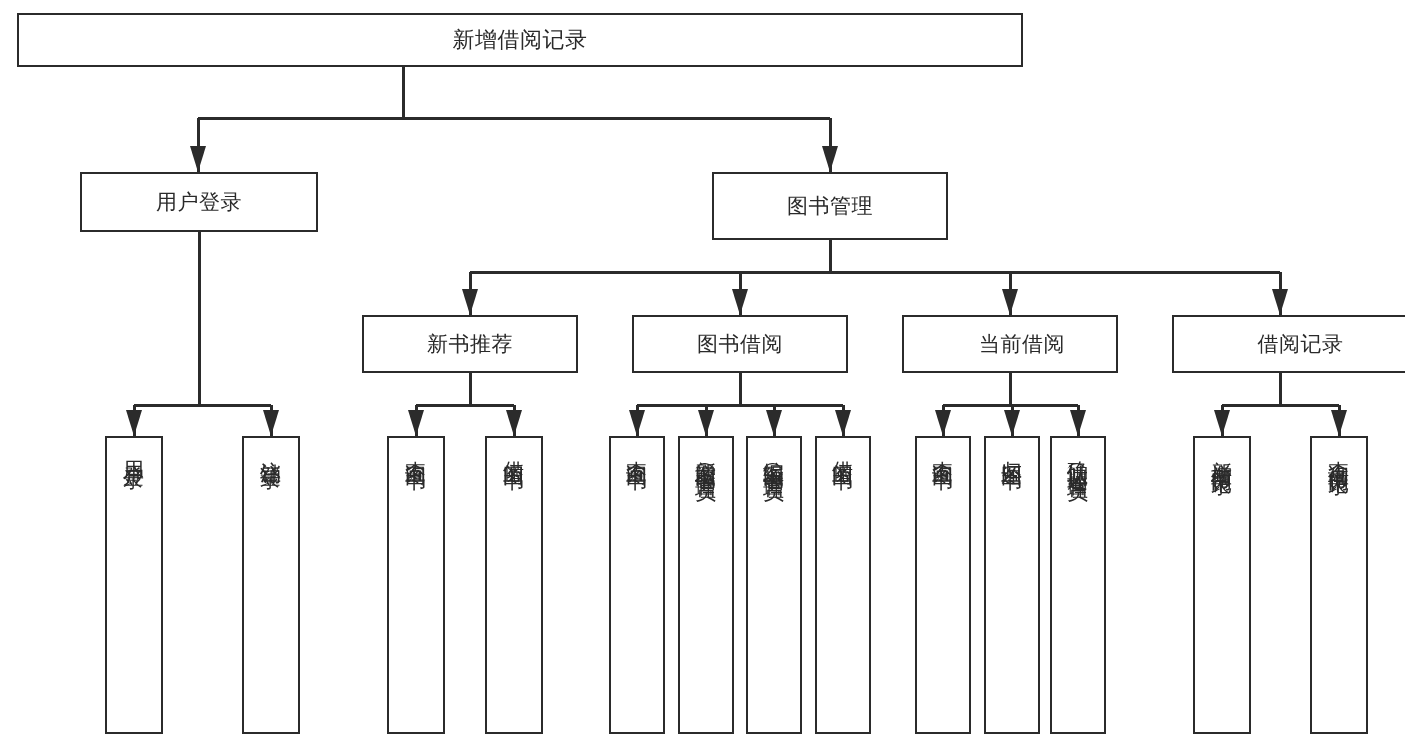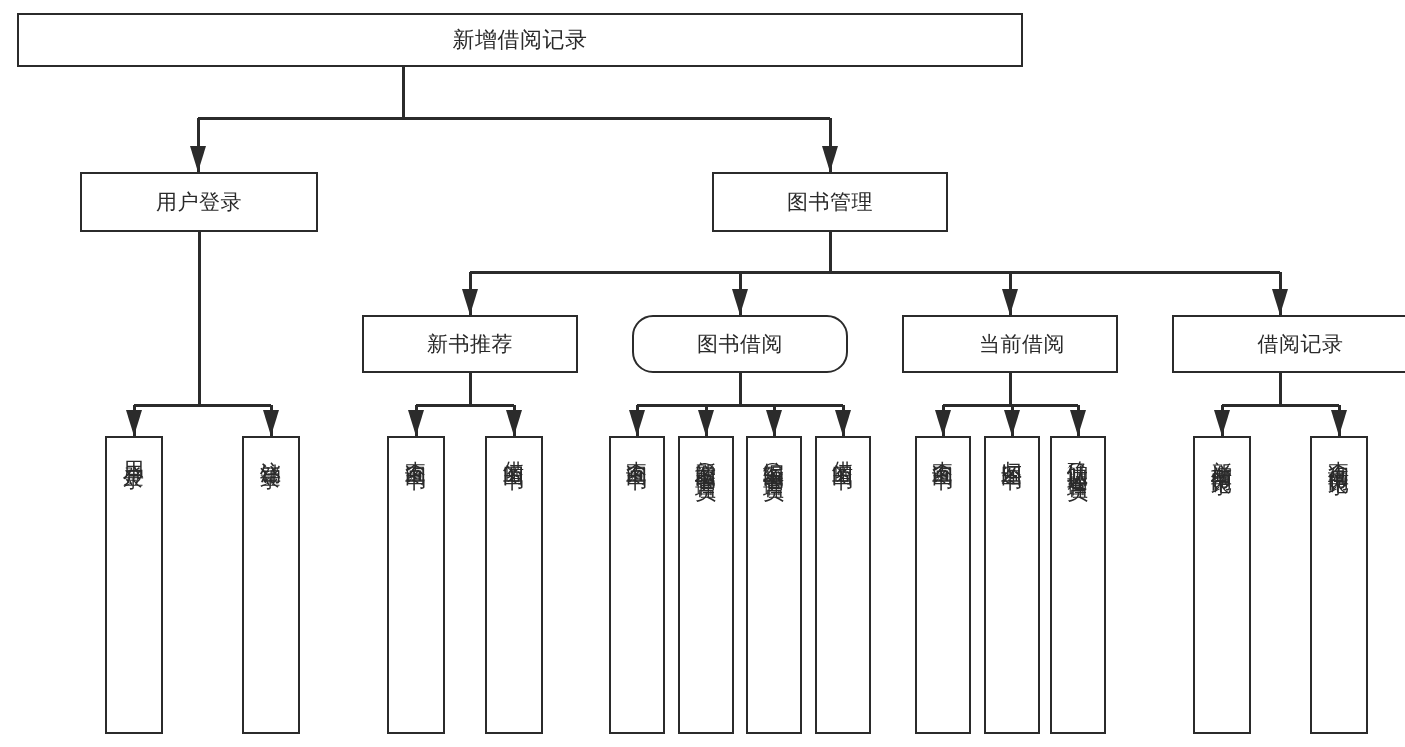--- a/index.html
+++ b/index.html
@@ -134,27 +134,27 @@
       <polygon points="1331,410 1347,410 1339,436" fill="#2b2b2b"></polygon>
     </svg>
 
   <div id="nodes-layer">
       <div class="node horiz root" style="left: 17px; top: 13px; width: 1006px; height: 54px;">
         <span class="node-label">新增借阅记录</span>
       </div>
       <div class="node horiz" style="left: 80px; top: 172px; width: 238px; height: 60px;">
         <span class="node-label">用户登录</span>
       </div>
-      <div class="node horiz" style="left: 712px; top: 172px; width: 236px; height: 60px;">
+      <div class="node horiz" style="left: 712px; top: 172px; width: 236px; height: 68px;">
         <span class="node-label">图书管理</span>
       </div>
       <div class="node horiz" style="left: 362px; top: 315px; width: 216px; height: 58px;">
         <span class="node-label">新书推荐</span>
       </div>
-      <div class="node horiz" style="left: 632px; top: 315px; width: 216px; height: 58px; border-radius: 21px;">
+      <div class="node horiz" style="left: 632px; top: 315px; width: 216px; height: 58px;">
         <span class="node-label">图书借阅</span>
       </div>
       <div class="node horiz" style="left: 902px; top: 315px; width: 216px; height: 58px; padding-left: 24px;">
         <span class="node-label">当前借阅</span>
       </div>
       <div class="node horiz" style="left: 1172px; top: 315px; width: 257px; height: 58px;">
         <span class="node-label">借阅记录</span>
       </div>
       <div class="node vert" style="left: 105px; top: 436px; width: 58px; height: 298px;">
         <span class="node-label">用户登录</span>

